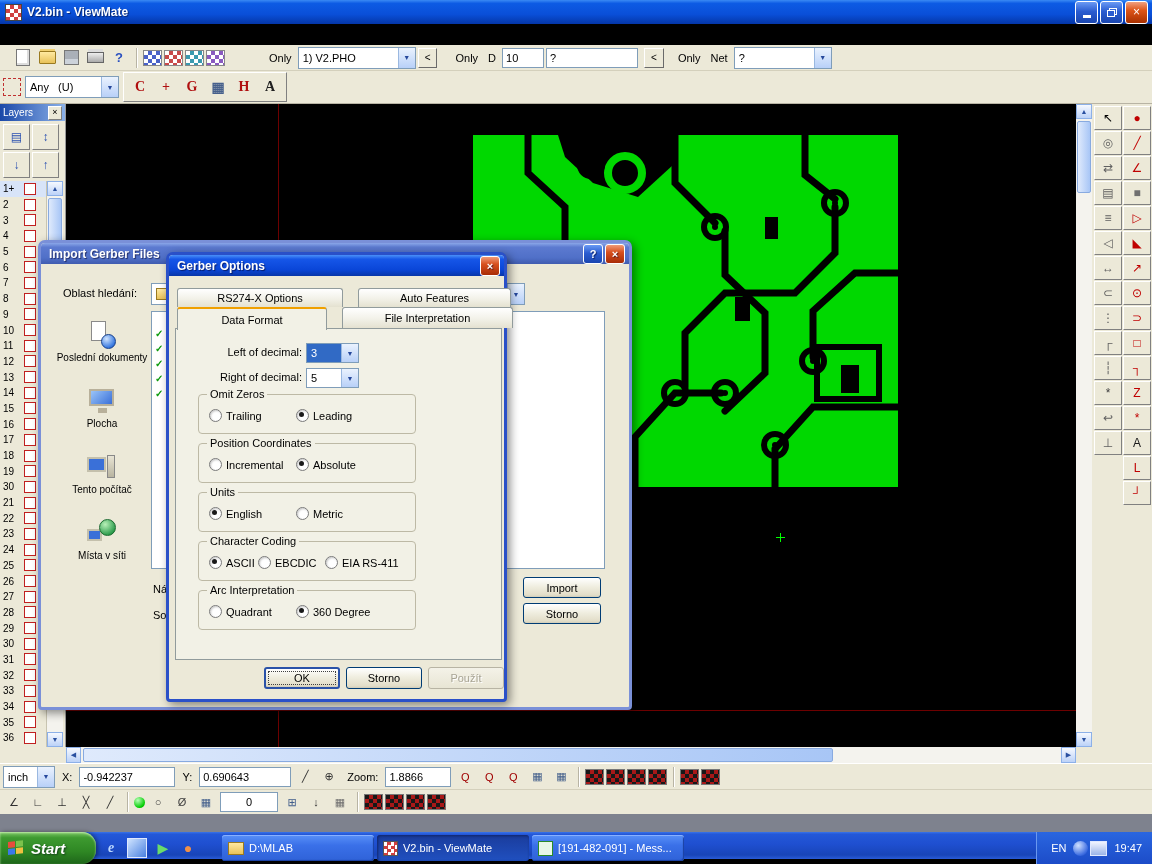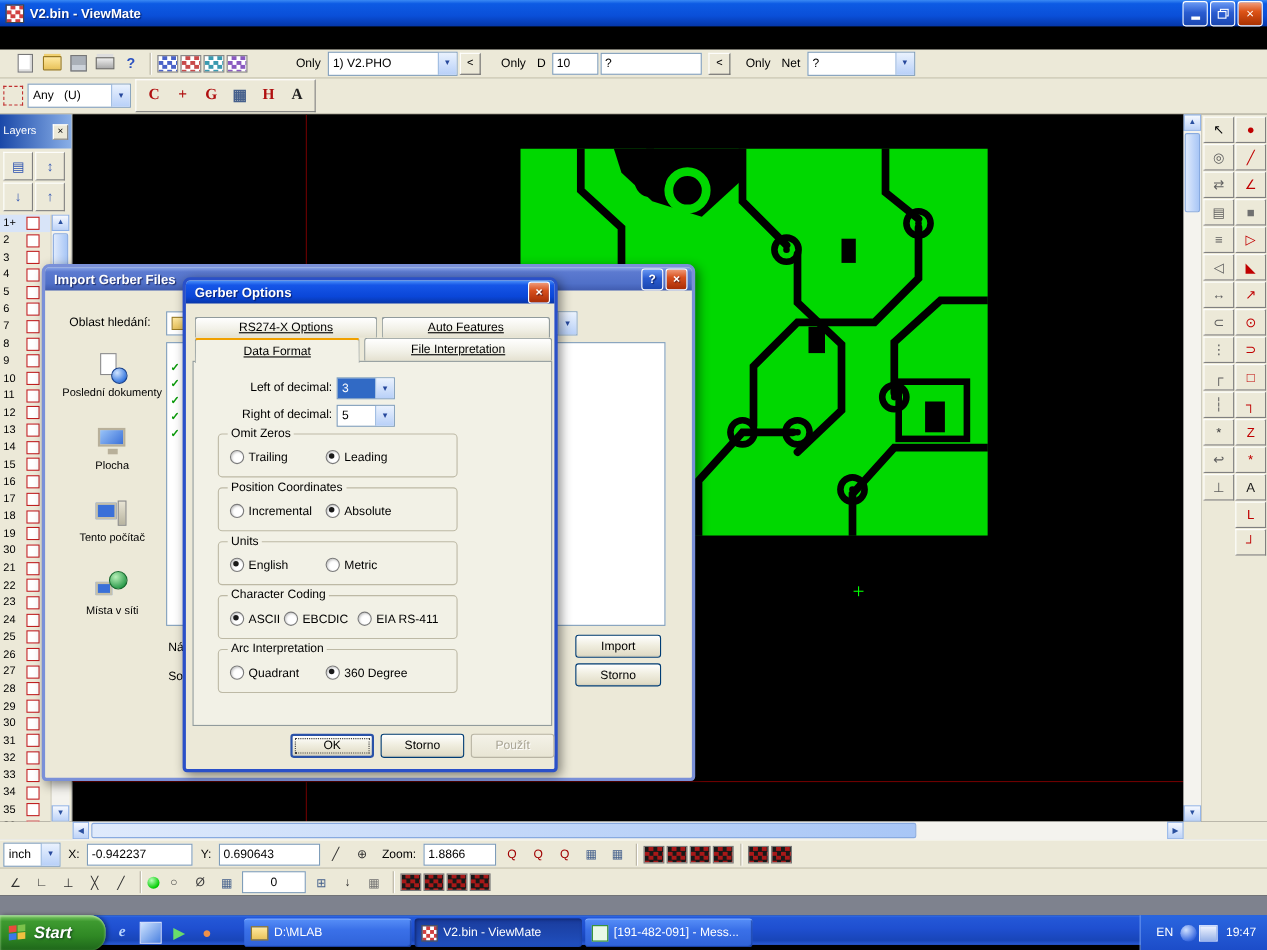--- a/index.html
+++ b/index.html
@@ -51,21 +51,21 @@
   .i-film1,.i-film2,.i-film3,.i-film4{width:17px;height:14px;border:1px solid #888;}
   .i-film1{background:repeating-conic-gradient(#4a62c8 0% 25%,#ffffff 0% 50%);background-size:8px 8px;}
   .i-film2{background:repeating-conic-gradient(#c84a4a 0% 25%,#ffffff 0% 50%);background-size:8px 8px;}
   .i-film3{background:repeating-conic-gradient(#3a9ab0 0% 25%,#ffffff 0% 50%);background-size:8px 8px;}
   .i-film4{background:repeating-conic-gradient(#8a5ac0 0% 25%,#ffffff 0% 50%);background-size:8px 8px;}
   .checker{width:17px;height:14px;border:1px solid #777;background:repeating-conic-gradient(#a81818 0% 25%,#181818 0% 50%);background-size:8px 8px;}
 
   
   .layers-panel{position:absolute;left:0;top:104px;width:66px;height:643px;background:#ece9d8;border-right:1px solid #999;
     display:flex;flex-direction:column;box-sizing:border-box;}
-  .layers-title{height:31px;background:linear-gradient(90deg,#1a48a8,#8ab0e8);color:#fff;font-size:10px;display:flex;align-items:center;padding:0 3px;flex:none;}
+  .layers-title{height:17px;background:linear-gradient(90deg,#1a48a8,#8ab0e8);color:#fff;font-size:10px;display:flex;align-items:center;padding:0 3px;flex:none;}
   .layers-close{margin-left:auto;width:12px;height:12px;background:#ece9d8;color:#000;font-size:9px;line-height:10px;text-align:center;
     border:1px solid;border-color:#fff #808080 #808080 #fff;}
   .layers-btns{display:grid;grid-template-columns:27px 27px;gap:2px;padding:3px;flex:none;}
   .lp-btn{height:24px;border:1px solid;border-color:#fff #808080 #808080 #fff;background:#ece9d8;display:flex;align-items:center;justify-content:center;font-size:12px;color:#2a50b0;}
   .layers-body{flex:1;display:flex;overflow:hidden;}
   .layers-list{width:46px;overflow:hidden;}
   .layer-row{height:15.7px;display:flex;align-items:center;font-size:10px;}
   .layer-row.sel{background:#d8e4f8;}
   .lnum{width:18px;padding-left:3px;}
   .lsw{width:10px;height:10px;background:#fff;border:1px solid #c02020;margin-left:3px;}
@@ -173,22 +173,22 @@
   .pi-network::before{left:1px;top:10px;width:15px;height:12px;background:#3a70d8;border:2px solid #c4c0ac;}
   .pi-network::after{right:2px;top:0;width:17px;height:17px;border-radius:50%;background:radial-gradient(circle at 35% 30%,#b8f0b8,#2a9a4a 75%);border:1px solid #1a6a30;}
   .file-list{position:absolute;left:110px;top:68px;width:452px;height:256px;background:#fff;border:1px solid #7f9db9;}
   .fl-check{position:absolute;left:3px;color:#0a9a0a;font-weight:bold;font-size:10px;}
   .cut-label{position:absolute;left:112px;}
   .imp-btn{position:absolute;left:482px;width:78px;}
 
   
   #gerber-dialog{left:166px;top:252px;width:341px;height:450px;z-index:6;}
   .tabs-row{position:absolute;left:8px;display:flex;}
-  .tab{border:1px solid #919b9c;border-bottom:0;border-radius:3px 3px 0 0;margin-right:4px;
-    background:linear-gradient(#ffffff,#f2f1e8 55%,#e4e1d0);display:flex;align-items:center;justify-content:center;box-sizing:border-box;text-decoration:underline;}
+  .tab{border:1px solid #919b9c;border-bottom:0;border-radius:3px 3px 0 0;margin-right:15px;
+    background:linear-gradient(#ffffff,#f2f1e8 55%,#e4e1d0);display:flex;align-items:center;justify-content:center;box-sizing:border-box;}
   .tabs-r1{top:33px;height:19px;}
   .tabs-r2{top:52px;height:21px;}
   .tab.active{border-top:2px solid #f0a000;background:#f2f1e6;height:23px;position:relative;z-index:4;}
   .tab-panel{position:absolute;left:6px;top:73px;width:327px;height:332px;background:#f2f1e6;border:1px solid #919b9c;box-sizing:border-box;}
   .dlabel{position:absolute;width:112px;text-align:right;}
   .dcombo{position:absolute;width:53px;height:20px;background:#fff;border:1px solid #7f9db9;display:flex;align-items:stretch;box-sizing:border-box;}
   .dcombo .val{flex:1;display:flex;align-items:center;padding-left:4px;}
   .dcombo.sel .val{background:#316ac5;color:#fff;}
   .fs{position:absolute;left:22px;width:218px;height:40px;border:1px solid #bdb9a5;border-radius:4px;box-sizing:border-box;}
   .fs-legend{position:absolute;top:-7px;left:8px;background:#f2f1e6;padding:0 3px;}

